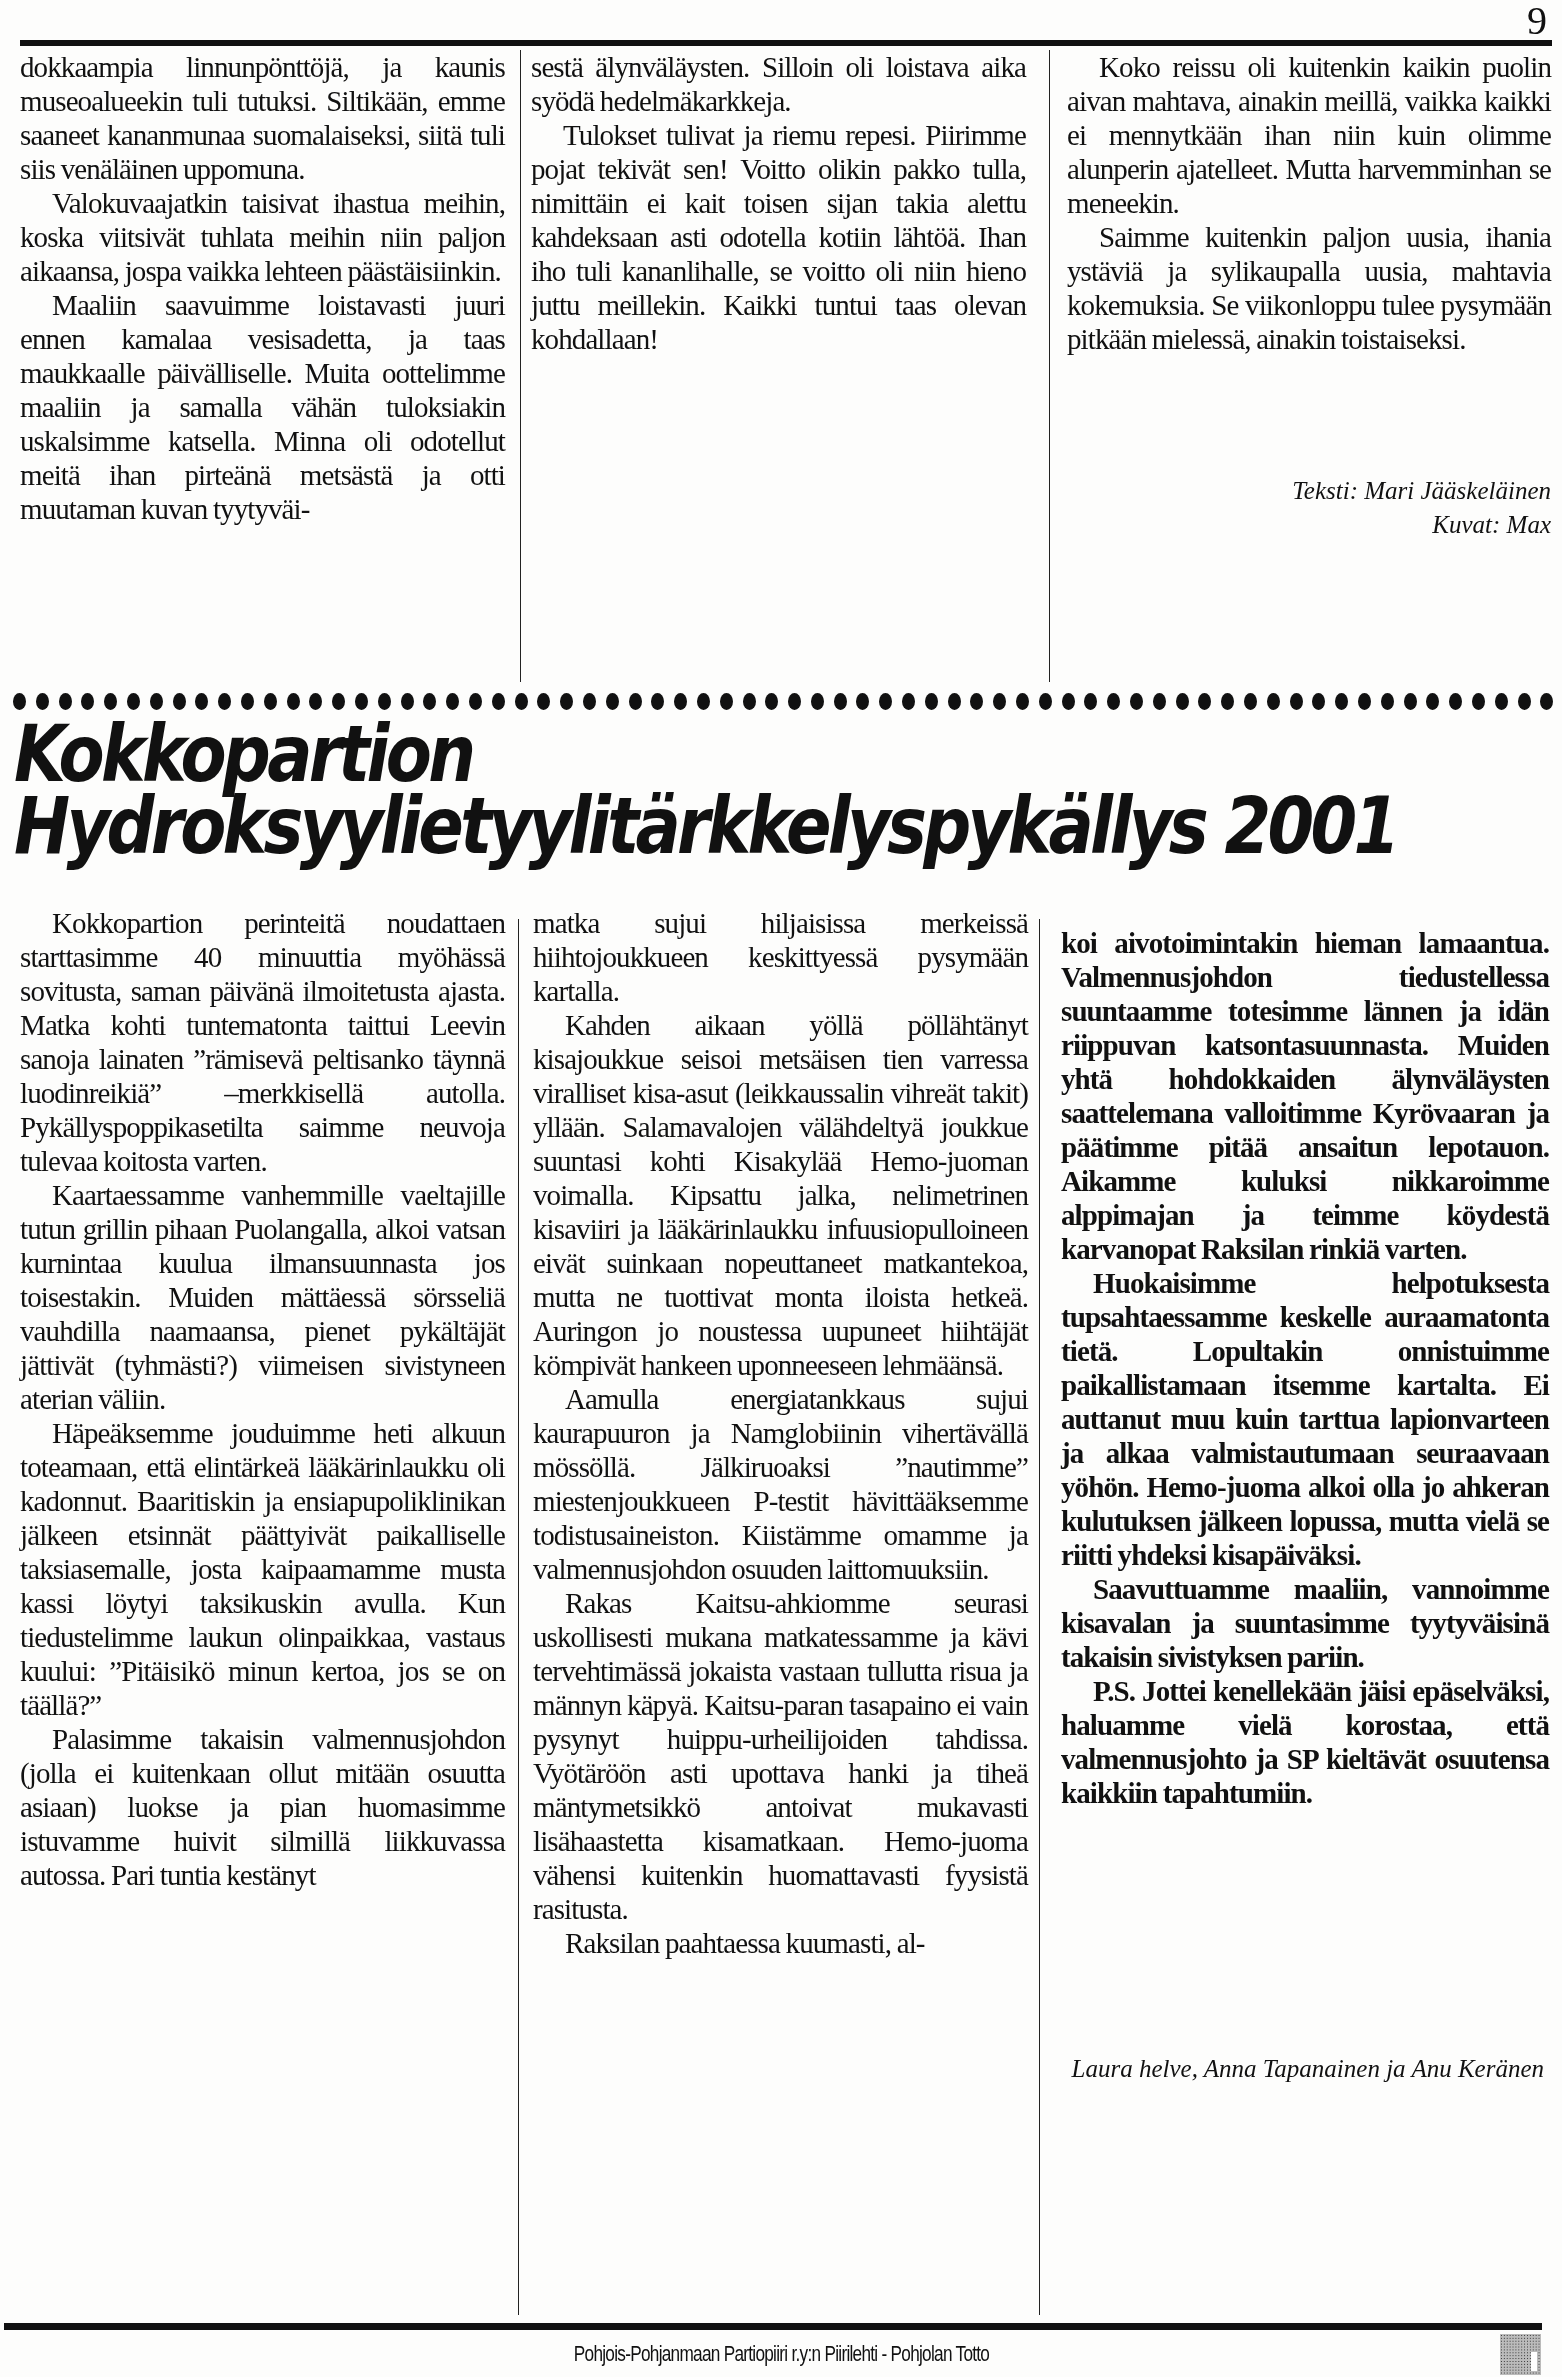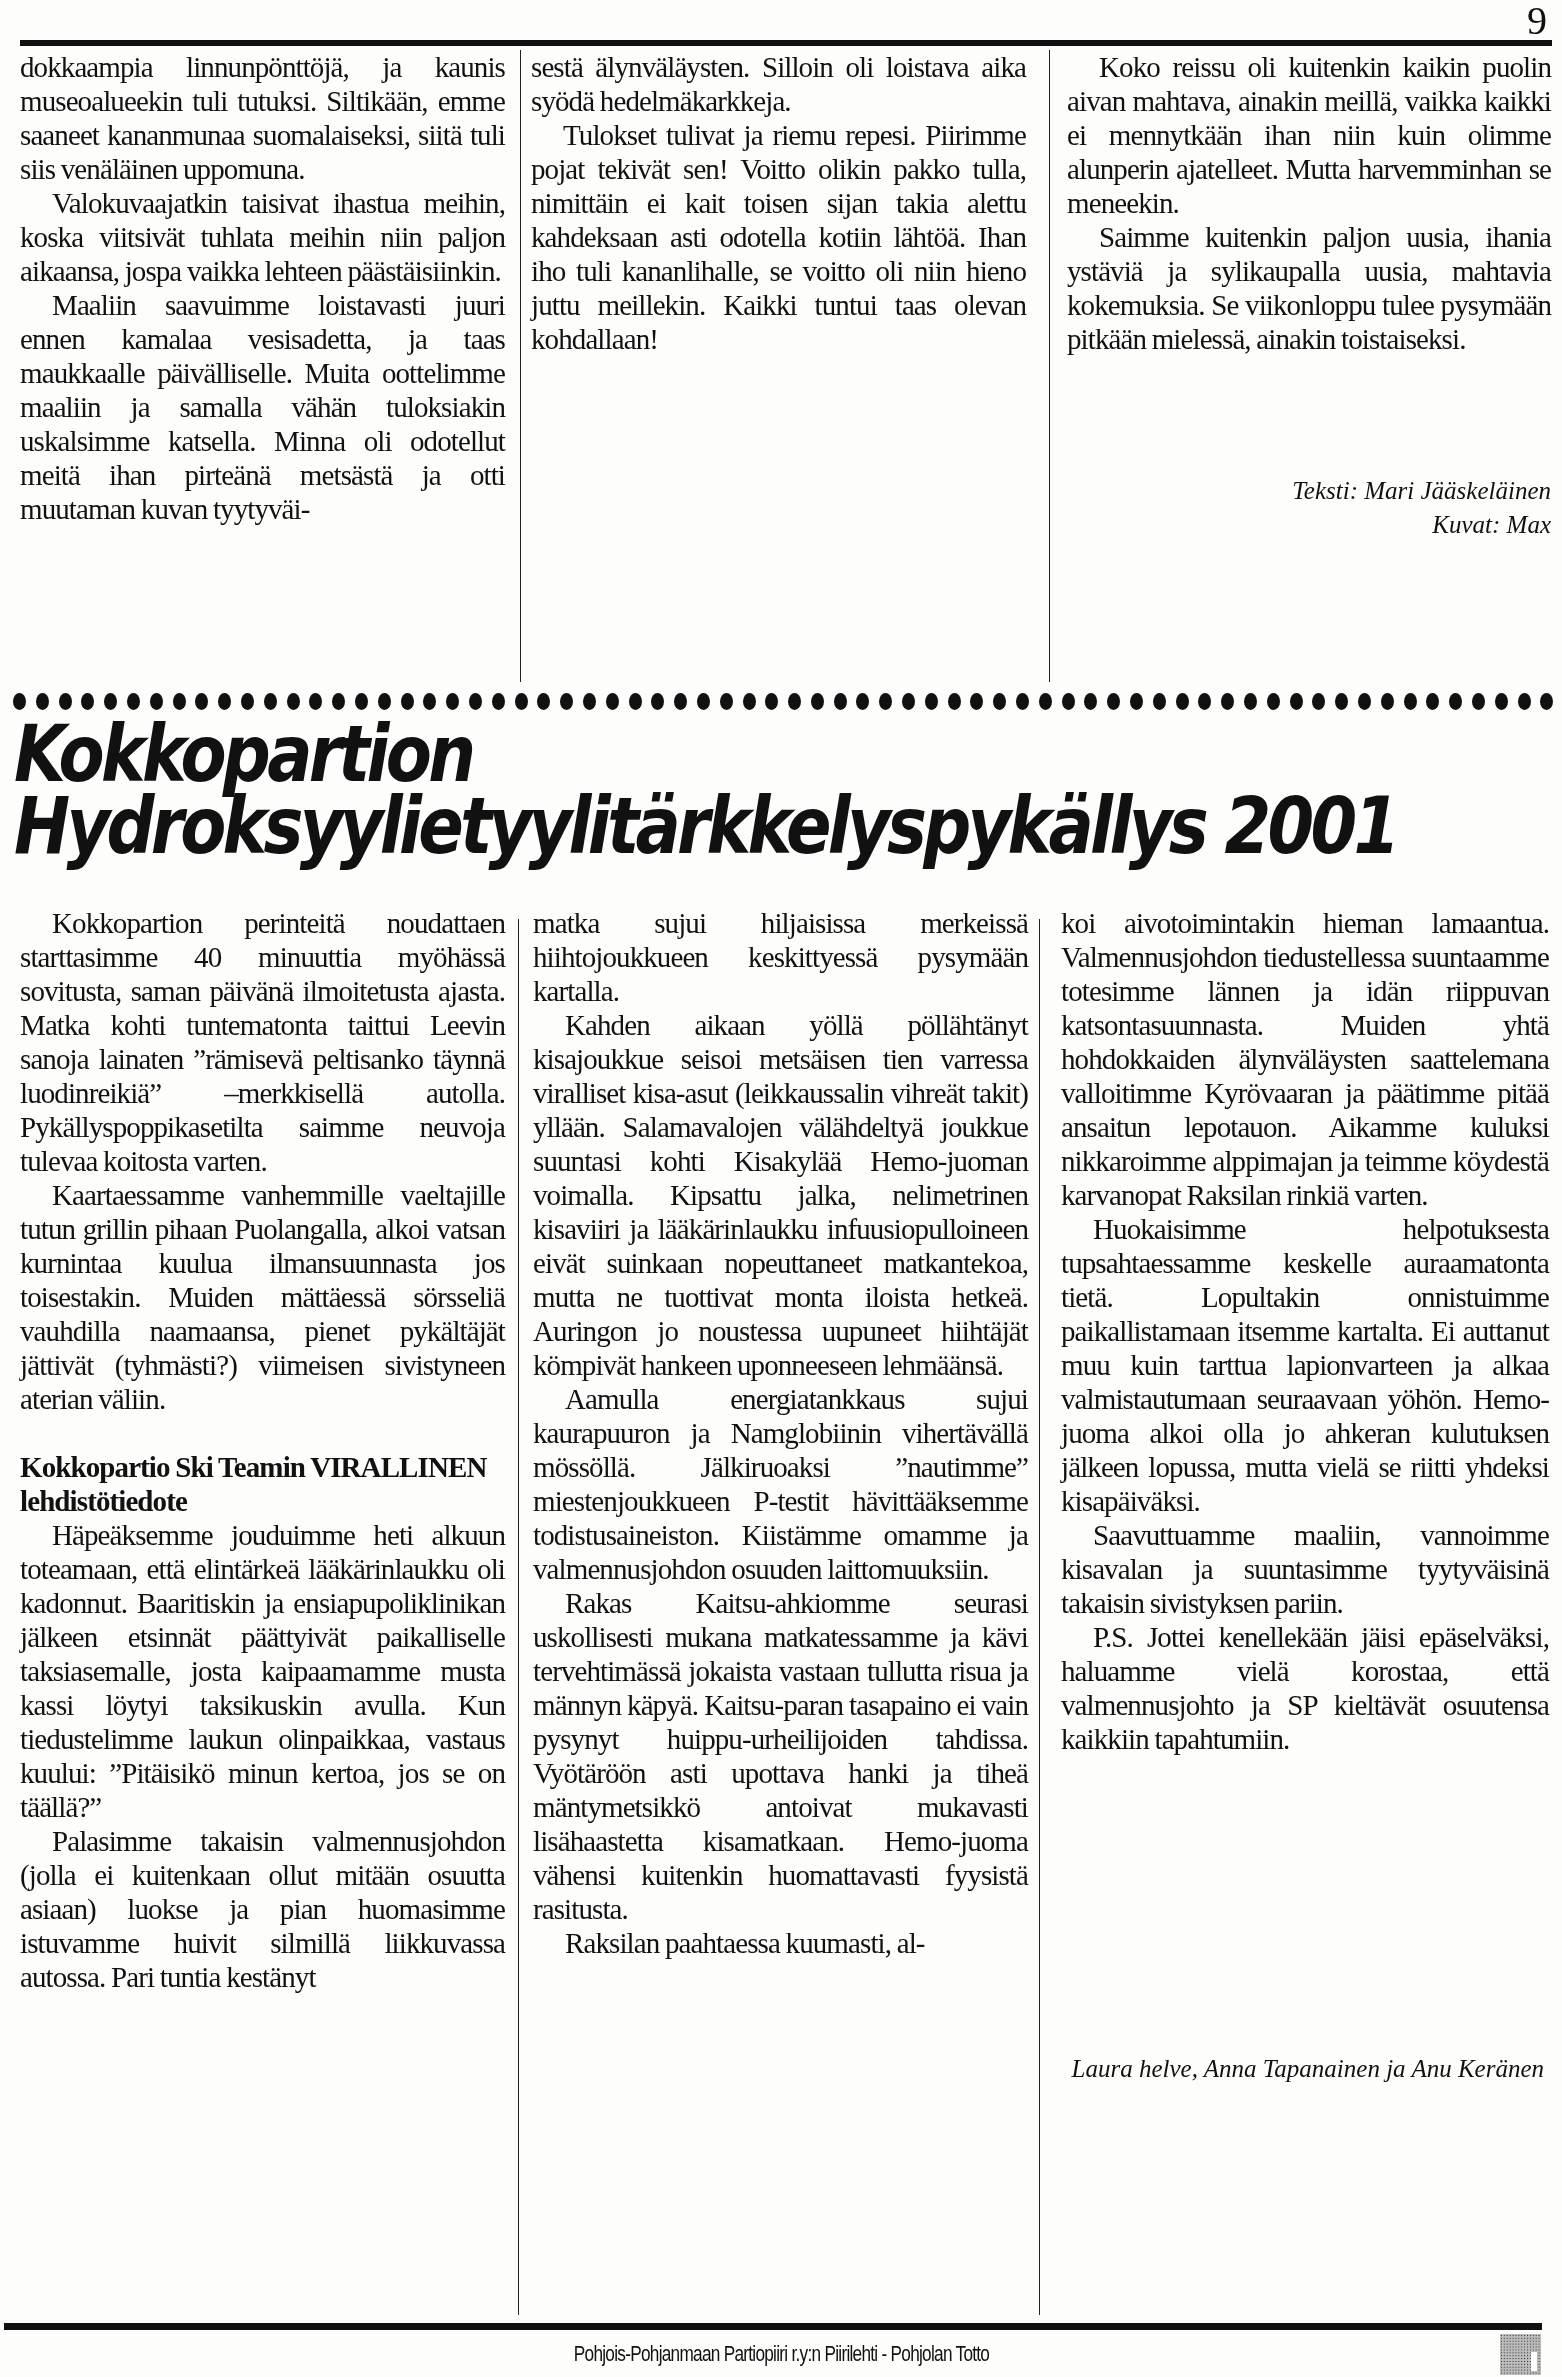--- a/index.html
+++ b/index.html
@@ -57,36 +57,35 @@
   <div class="dots" id="dots"><span></span><span></span><span></span><span></span><span></span><span></span><span></span><span></span><span></span><span></span><span></span><span></span><span></span><span></span><span></span><span></span><span></span><span></span><span></span><span></span><span></span><span></span><span></span><span></span><span></span><span></span><span></span><span></span><span></span><span></span><span></span><span></span><span></span><span></span><span></span><span></span><span></span><span></span><span></span><span></span><span></span><span></span><span></span><span></span><span></span><span></span><span></span><span></span><span></span><span></span><span></span><span></span><span></span><span></span><span></span><span></span><span></span><span></span><span></span><span></span><span></span><span></span><span></span><span></span><span></span><span></span><span></span><span></span></div>
 
   <h1 class="headline" style="margin:0;">
     <span class="l1">Kokkopartion</span>
     <span class="l2">Hydroksyylietyylitärkkelyspykällys 2001</span>
   </h1>
 
   <div class="col" style="left:20px; top:906px; width:485px;">
     <p class="ind">Kokkopartion perinteitä noudattaen starttasimme 40 minuuttia myöhässä sovitusta, saman päivänä ilmoitetusta ajasta. Matka kohti tuntematonta taittui Leevin sanoja lainaten ”rämisevä peltisanko täynnä luodinreikiä” –merkkisellä autolla. Pykällyspoppikasetilta saimme neuvoja tulevaa koitosta varten.</p>
     <p class="ind">Kaartaessamme vanhemmille vaeltajille tutun grillin pihaan Puolangalla, alkoi vatsan kurnintaa kuulua ilmansuunnasta jos toisestakin. Muiden mättäessä sörsseliä vauhdilla naamaansa, pienet pykältäjät jättivät (tyhmästi?) viimeisen sivistyneen aterian väliin.</p>
-    <p class="gap sub">Kokkopartio Ski Teamin VIRALLINEN lehdistötiedote</p>
     <p class="ind">Häpeäksemme jouduimme heti alkuun toteamaan, että elintärkeä lääkärinlaukku oli kadonnut. Baaritiskin ja ensiapupoliklinikan jälkeen etsinnät päättyivät paikalliselle taksiasemalle, josta kaipaamamme musta kassi löytyi taksikuskin avulla. Kun tiedustelimme laukun olinpaikkaa, vastaus kuului: ”Pitäisikö minun kertoa, jos se on täällä?”</p>
     <p class="ind">Palasimme takaisin valmennusjohdon (jolla ei kuitenkaan ollut mitään osuutta asiaan) luokse ja pian huomasimme istuvamme huivit silmillä liikkuvassa autossa. Pari tuntia kestänyt</p>
   </div>
   <div class="vdiv" style="left:518px; top:919px; height:1396px;"></div>
 
   <div class="col" style="left:533px; top:906px; width:495px;">
     <p>matka sujui hiljaisissa merkeissä hiihtojoukkueen keskittyessä pysymään kartalla.</p>
     <p class="ind">Kahden aikaan yöllä pöllähtänyt kisajoukkue seisoi metsäisen tien varressa viralliset kisa-asut (leikkaussalin vihreät takit) yllään. Salamavalojen välähdeltyä joukkue suuntasi kohti Kisakylää Hemo-juoman voimalla. Kipsattu jalka, nelimetrinen kisaviiri ja lääkärinlaukku infuusiopulloineen eivät suinkaan nopeuttaneet matkantekoa, mutta ne tuottivat monta iloista hetkeä. Auringon jo noustessa uupuneet hiihtäjät kömpivät hankeen uponneeseen lehmäänsä.</p>
     <p class="ind">Aamulla energiatankkaus sujui kaurapuuron ja Namglobiinin vihertävällä mössöllä. Jälkiruoaksi ”nautimme” miestenjoukkueen P-testit hävittääksemme todistusaineiston. Kiistämme omamme ja valmennusjohdon osuuden laittomuuksiin.</p>
     <p class="ind">Rakas Kaitsu-ahkiomme seurasi uskollisesti mukana matkatessamme ja kävi tervehtimässä jokaista vastaan tullutta risua ja männyn käpyä. Kaitsu-paran tasapaino ei vain pysynyt huippu-urheilijoiden tahdissa. Vyötäröön asti upottava hanki ja tiheä mäntymetsikkö antoivat mukavasti lisähaastetta kisamatkaan. Hemo-juoma vähensi kuitenkin huomattavasti fyysistä rasitusta.</p>
     <p class="ind">Raksilan paahtaessa kuumasti, al-</p>
   </div>
   <div class="vdiv" style="left:1039px; top:919px; height:1396px;"></div>
 
-  <div class="col" style="left:1061px; top:906px; width:488px;">
+  <div class="col" style="left:1061px; top:926px; width:488px;font-weight:bold;">
     <p>koi aivotoimintakin hieman lamaantua. Valmennusjohdon tiedustellessa suuntaamme totesimme lännen ja idän riippuvan katsontasuunnasta. Muiden yhtä hohdokkaiden älynväläysten saattelemana valloitimme Kyrövaaran ja päätimme pitää ansaitun lepotauon. Aikamme kuluksi nikkaroimme alppimajan ja teimme köydestä karvanopat Raksilan rinkiä varten.</p>
     <p class="ind">Huokaisimme helpotuksesta tupsahtaessamme keskelle auraamatonta tietä. Lopultakin onnistuimme paikallistamaan itsemme kartalta. Ei auttanut muu kuin tarttua lapionvarteen ja alkaa valmistautumaan seuraavaan yöhön. Hemo-juoma alkoi olla jo ahkeran kulutuksen jälkeen lopussa, mutta vielä se riitti yhdeksi kisapäiväksi.</p>
     <p class="ind">Saavuttuamme maaliin, vannoimme kisavalan ja suuntasimme tyytyväisinä takaisin sivistyksen pariin.</p>
     <p class="ind">P.S. Jottei kenellekään jäisi epäselväksi, haluamme vielä korostaa, että valmennusjohto ja SP kieltävät osuutensa kaikkiin tapahtumiin.</p>
   </div>
   <div class="byline" style="left:1070px; top:2024px; width:474px;margin-top:28px;">Laura helve, Anna Tapanainen ja Anu Keränen</div>
 
   <div class="rule-bottom"></div>
   <div class="footer">Pohjois-Pohjanmaan Partiopiiri r.y:n Piirilehti - Pohjolan Totto</div>
   <div class="halftone">

